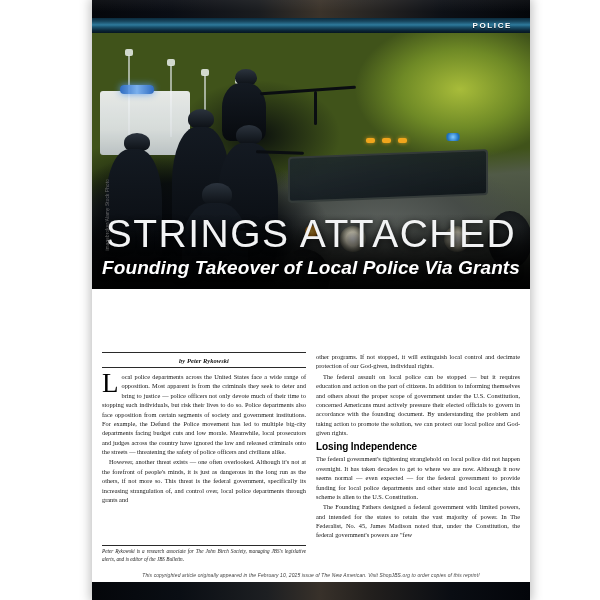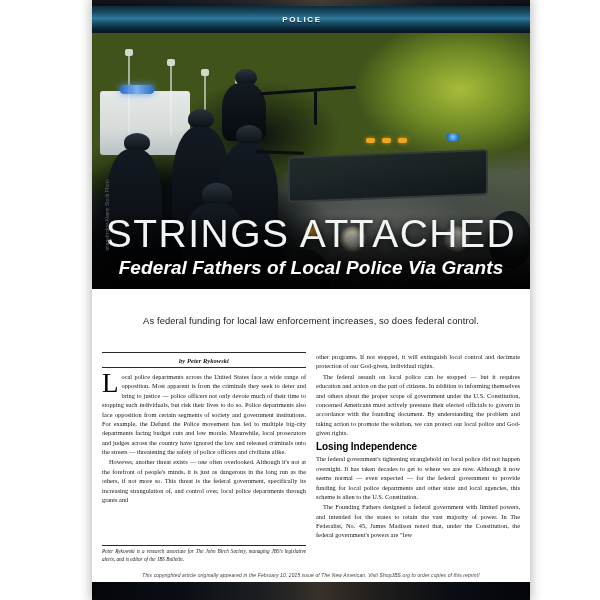--- a/index.html
+++ b/index.html
@@ -34,25 +34,25 @@
         #05070b 0%, #0a0d14 18%, #1a1c1f 38%,
         #3b332a 52%, #2a2724 62%, #0d1016 80%, #04060a 100%);
     overflow: hidden;
   }
   .masthead .sheen {
     position: absolute; left: 0; right: 0; top: 0; height: 12px;
     background: linear-gradient(180deg, rgba(255,255,255,0.05), rgba(255,255,255,0));
   }
   .section-bar {
     position: absolute; left: 0; bottom: 0;
-    width: 100%; height: 27px;
+    width: 100%; height: 15px;
     background: linear-gradient(180deg,
         #0b2a3c 0%, #18475f 22%, #2e7a9c 46%,
         #1b5470 60%, #0a2334 85%, #061621 100%);
-    display: flex; align-items: center; justify-content: center;
+    display: flex; align-items: center; justify-content: flex-end;
   }
   .section-label {
     color: #ffffff;
     font-size: 8px;
     font-weight: bold;
     letter-spacing: 1.6px;
     padding-right: 18px;
     line-height: 11px;
     text-shadow: 0 1px 1px rgba(0,0,0,0.6);
   }
@@ -363,28 +363,27 @@
         <div class="helmet" style="left:110px;top:150px;width:30px;height:23px;"></div>
         <div class="officer" style="left:90px;top:170px;width:66px;height:104px;"></div>
         <div class="barrel" style="left:164px;top:118px;width:48px;transform:rotate(2deg);"></div>
         <div class="barrel" style="left:138px;top:196px;width:44px;transform:rotate(5deg);"></div>
 
         <div class="shadowbottom"></div>
       </div>
 
       <div class="headline-wrap">
         <div class="headline">STRINGS ATTACHED</div>
-        <div class="subhead">Federal Fathers of Local Police Via Grants</div>
+        <div class="subhead">Founding Takeover of Local Police Via Grants</div>
       </div>
     </div>
 
     <div class="photo-credit">imagebroker/Alamy Stock Photo</div>
 
     <div class="deck">
-      <div>As federal funding for local law enforcement increases, so does federal control.</div>
     </div>
 
     <div class="body">
 
       <div class="col">
         <div class="rule-top"></div>
         <div class="byline">by Peter Rykowski</div>
         <div class="rule-mid"></div>
 
         <div class="para lead">

